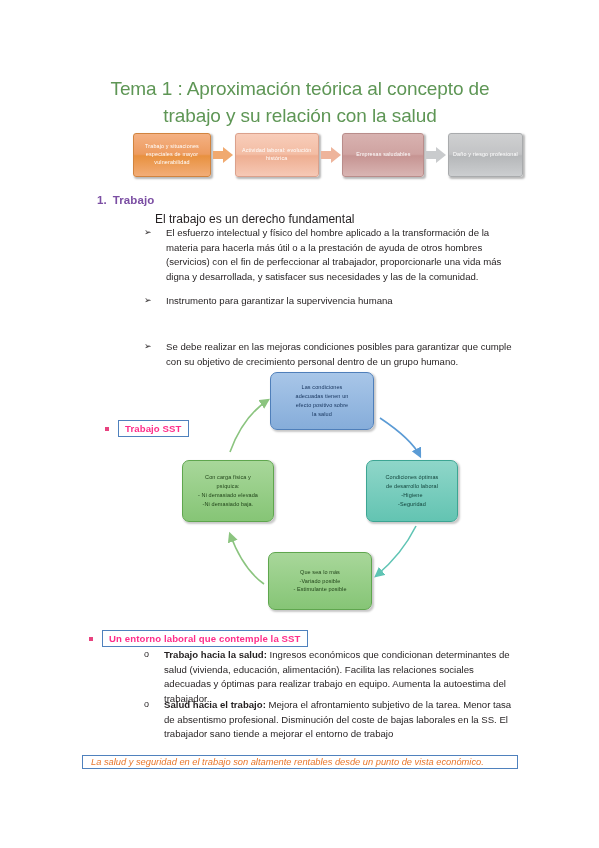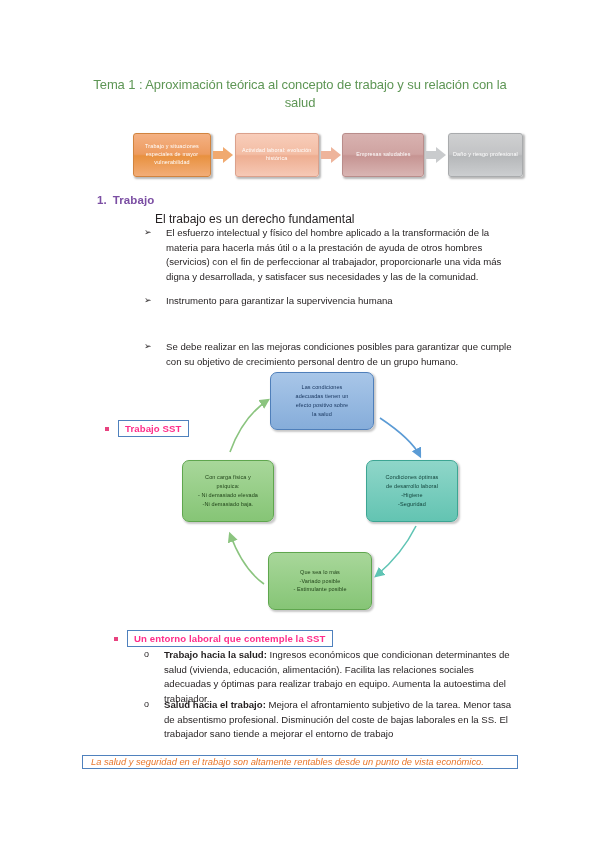--- a/index.html
+++ b/index.html
@@ -33,21 +33,21 @@
     color: #231f20;
   }
 
   
   .doc-title {
     position: absolute;
     left: 80px;
     top: 76px;
     width: 440px;
     text-align: center;
-    font-size: 13px;
+    font-size: 19px;
     line-height: 1.42;
     color: #5e9655;
     letter-spacing: -.1px;
   }
 
   
   .flow {
     position: absolute;
     left: 133px;
     top: 130px;
@@ -237,21 +237,21 @@
   }
   .pink-bullet .boxed {
     border: 1px solid #4f81bd;
     padding: 1.5px 6px 2.5px 6px;
     font-size: 9.6px;
     font-weight: bold;
     color: #ff2d8a;
     letter-spacing: .1px;
   }
   .pb-trabajo-sst { left: 105px; top: 420px; }
-  .pb-entorno { left: 114px; top: 630px; }
+  .pb-entorno { left: 89px; top: 630px; }
 
   
   .o-item {
     position: absolute;
     display: flex;
     font-size: 9.6px;
     line-height: 1.52;
     color: #231f20;
   }
   .o-item .mk {

